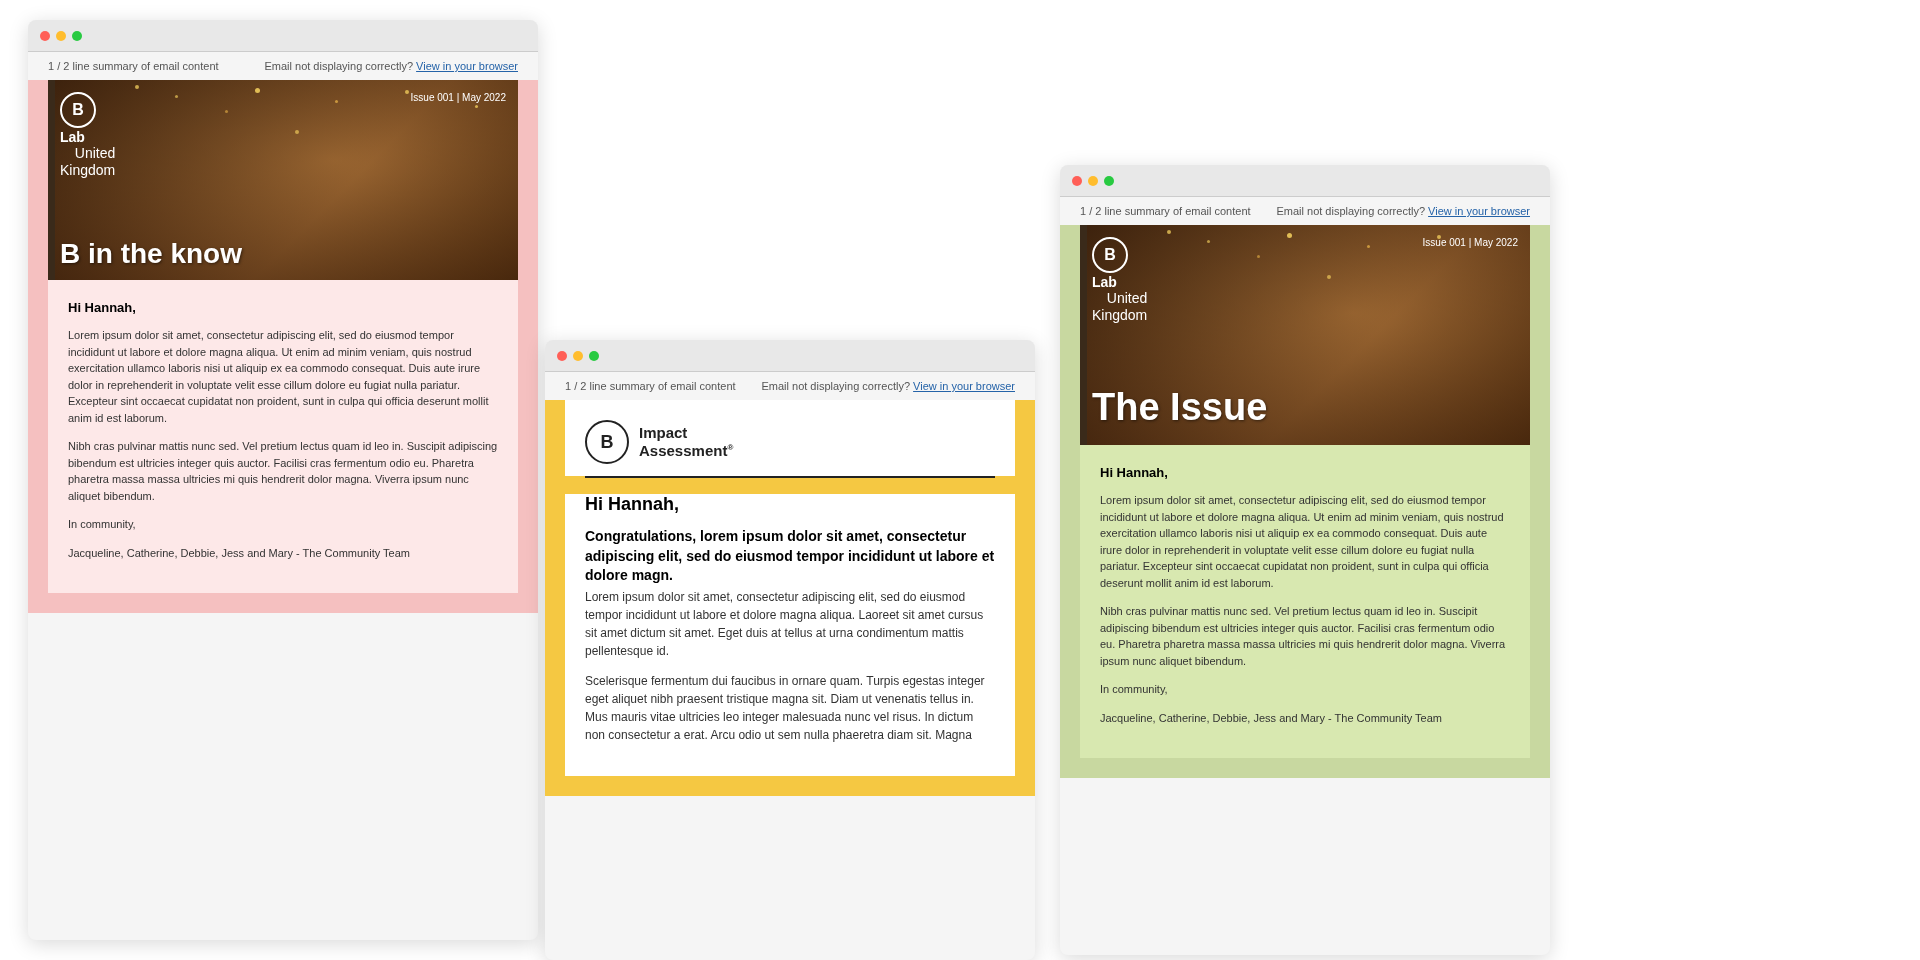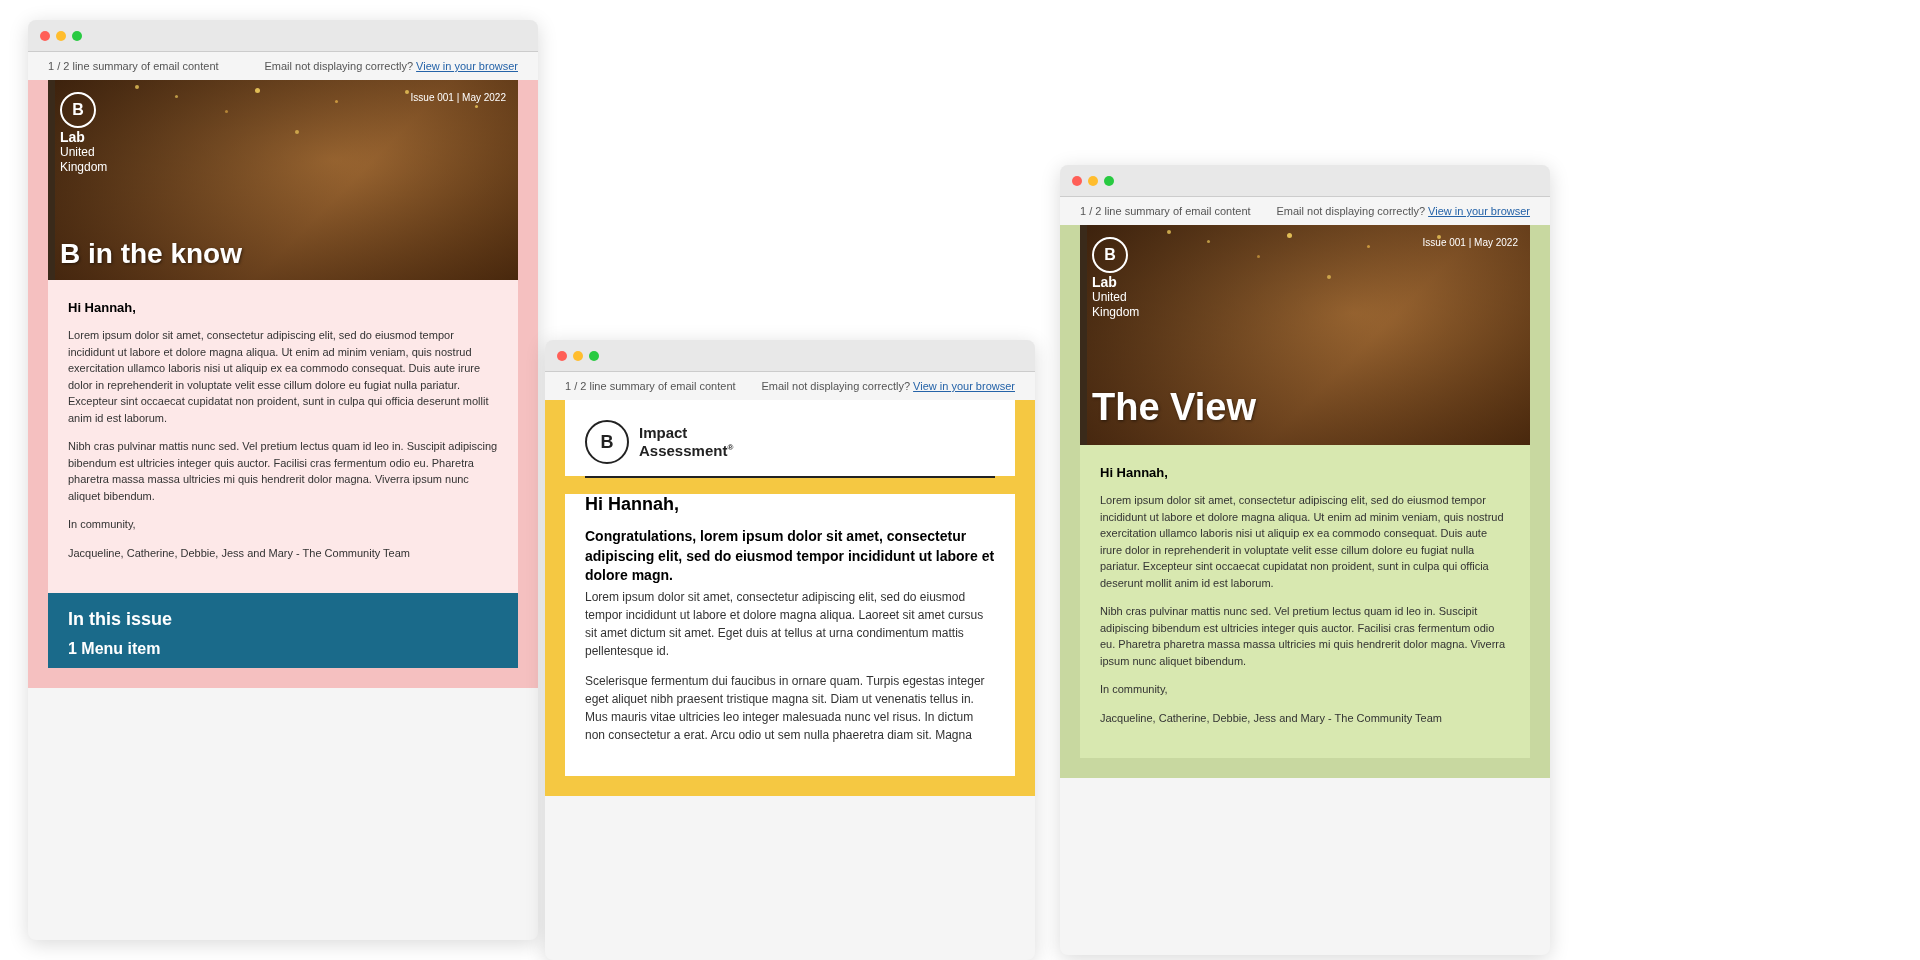--- a/index.html
+++ b/index.html
@@ -136,22 +136,23 @@
 
     .b-lab-text {
       color: white;
       font-size: 14px;
       font-weight: bold;
       line-height: 1.1;
     }
 
     .b-lab-subtext {
       color: white;
-      font-size: 12px;
+      font-size: 14px;
       line-height: 1.2;
+      text-align: right;
     }
 
     .hero-title {
       position: absolute;
       bottom: 10px;
       left: 12px;
       color: white;
       font-size: 28px;
       font-weight: 900;
       text-shadow: 1px 1px 3px rgba(0,0,0,0.5);
@@ -359,24 +360,20 @@
         </div>
 
         <div class="email-body">
           <div class="email-greeting">Hi Hannah,</div>
           <p class="email-paragraph">Lorem ipsum dolor sit amet, consectetur adipiscing elit, sed do eiusmod tempor incididunt ut labore et dolore magna aliqua. Ut enim ad minim veniam, quis nostrud exercitation ullamco laboris nisi ut aliquip ex ea commodo consequat. Duis aute irure dolor in reprehenderit in voluptate velit esse cillum dolore eu fugiat nulla pariatur. Excepteur sint occaecat cupidatat non proident, sunt in culpa qui officia deserunt mollit anim id est laborum.</p>
           <p class="email-paragraph">Nibh cras pulvinar mattis nunc sed. Vel pretium lectus quam id leo in. Suscipit adipiscing bibendum est ultricies integer quis auctor. Facilisi cras fermentum odio eu. Pharetra pharetra massa massa ultricies mi quis hendrerit dolor magna. Viverra ipsum nunc aliquet bibendum.</p>
           <p class="email-paragraph">In community,</p>
           <p class="email-paragraph">Jacqueline, Catherine, Debbie, Jess and Mary - The Community Team</p>
         </div>
 
-        <div class="in-this-issue">
-          <div class="in-this-issue-title">In this issue</div>
-          <div class="menu-item-title">1 Menu item</div>
-        </div>
       </div>
     </div>
   </div>
 
   <div class="browser-window window-2">
     <div class="browser-titlebar">
       <div class="browser-dots">
         <div class="browser-dot dot-red"></div>
         <div class="browser-dot dot-yellow"></div>
         <div class="browser-dot dot-green"></div>
@@ -441,21 +438,21 @@
             <div style="position:absolute;top:50px;left:240px;width:4px;height:4px;background:rgba(255,220,100,0.6);border-radius:50%;"></div>
           </div>
           <div class="issue-label">Issue 001 | May 2022</div>
           <div class="b-lab-logo">
             <div class="b-logo-circle">
               <span>B</span>
             </div>
             <div class="b-lab-text">Lab</div>
             <div class="b-lab-subtext">United<br>Kingdom</div>
           </div>
-          <div class="hero-title" style="font-size:38px;bottom:16px;">The View</div>
+          <div class="hero-title" style="font-size:38px;bottom:16px;">The Issue</div>
         </div>
 
         <div class="email-body" style="background:#d8e8b0;">
           <div class="email-greeting">Hi Hannah,</div>
           <p class="email-paragraph">Lorem ipsum dolor sit amet, consectetur adipiscing elit, sed do eiusmod tempor incididunt ut labore et dolore magna aliqua. Ut enim ad minim veniam, quis nostrud exercitation ullamco laboris nisi ut aliquip ex ea commodo consequat. Duis aute irure dolor in reprehenderit in voluptate velit esse cillum dolore eu fugiat nulla pariatur. Excepteur sint occaecat cupidatat non proident, sunt in culpa qui officia deserunt mollit anim id est laborum.</p>
           <p class="email-paragraph">Nibh cras pulvinar mattis nunc sed. Vel pretium lectus quam id leo in. Suscipit adipiscing bibendum est ultricies integer quis auctor. Facilisi cras fermentum odio eu. Pharetra pharetra massa massa ultricies mi quis hendrerit dolor magna. Viverra ipsum nunc aliquet bibendum.</p>
           <p class="email-paragraph">In community,</p>
           <p class="email-paragraph">Jacqueline, Catherine, Debbie, Jess and Mary - The Community Team</p>
         </div>
       </div>

